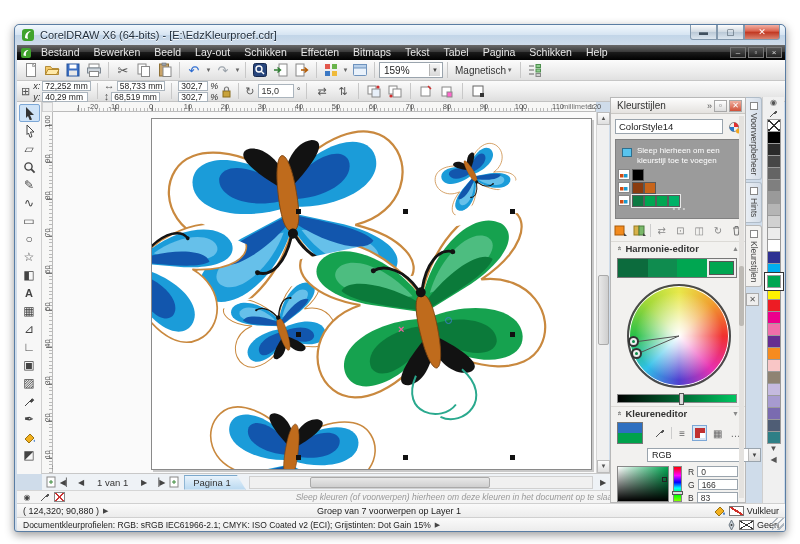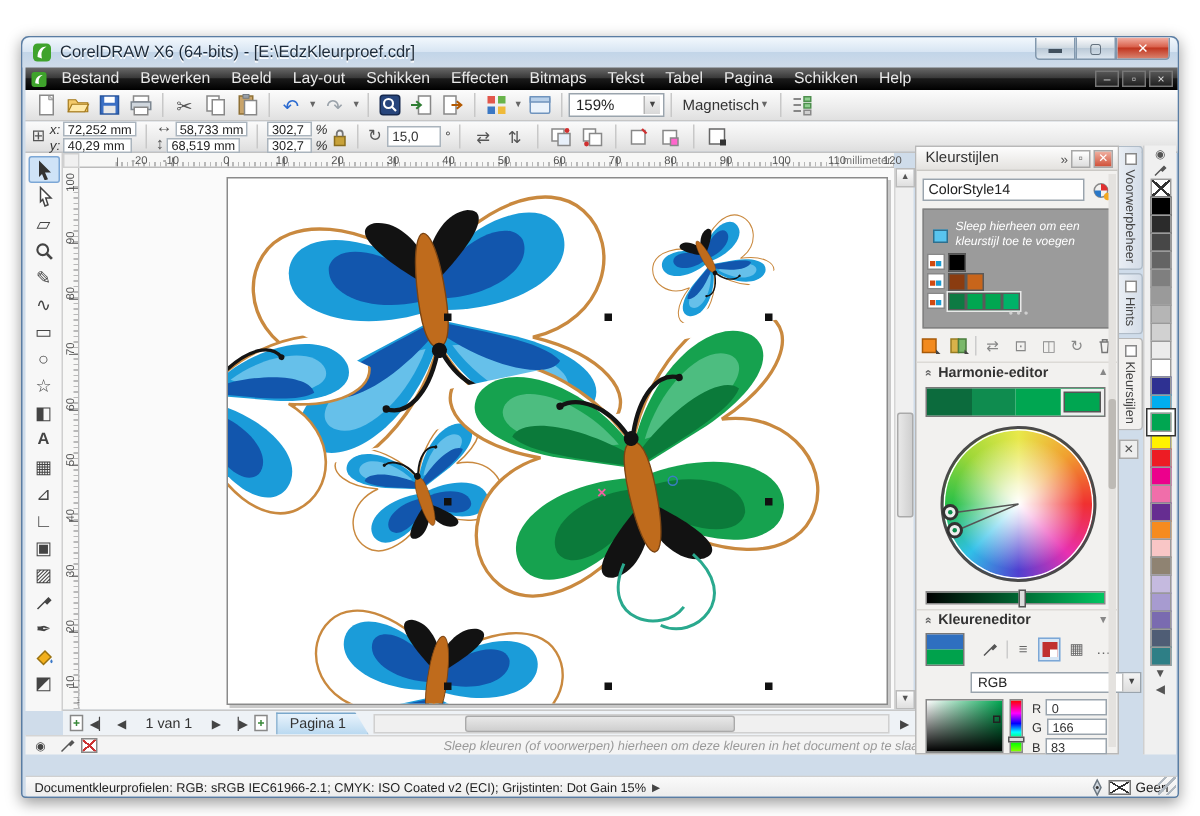--- a/index.html
+++ b/index.html
@@ -104,21 +104,21 @@
   .dkhd{position:absolute;left:0;top:0;right:0;height:16px;background:linear-gradient(#fdfdfd,#e4e2df);
     border-bottom:1px solid #cac8c4;display:flex;align-items:center;padding:0 3px 0 6px;font-size:10px;}
   .dkhd .sp{margin-left:auto;display:flex;gap:2px;align-items:center;}
   .dkb{width:13px;height:12px;border:1px solid #a8a8a8;background:linear-gradient(#fff,#ddd);font-size:8px;
     line-height:10px;text-align:center;color:#555;}
   .dkb.cl{background:linear-gradient(#f0b0a0,#d05038);color:#fff;}
   .dkfield{position:absolute;left:4px;top:21px;width:108px;height:15px;background:#fff;border:1px solid #9aa4ad;
     font-size:9.5px;padding:1px 3px;color:#222;}
   .dkfbtn{position:absolute;left:116px;top:21px;width:16px;height:15px;display:flex;align-items:center;justify-content:center;}
   .droparea{position:absolute;left:4px;top:41px;width:128px;height:80px;background:#9b9b9b;border:1px solid #818181;}
-  .drophint{display:flex;gap:5px;padding:6px 4px 2px 6px;color:#fff;font-size:8px;font-style:italic;line-height:1.25;align-items:center;}
+  .drophint{display:flex;gap:5px;padding:6px 4px 2px 6px;color:#fff;font-size:8px;line-height:1.25;}
   .dropsw{width:10px;height:9px;background:#59c4ee;border:1px solid #2e6f8e;margin-top:2px;flex:none;}
   .srow{display:flex;align-items:center;height:13px;padding-left:2px;}
   .srow .ric{width:13px;height:11px;margin-right:1px;}
   .sw{width:12px;height:12px;border:1px solid #5a5a5a;flex:none;}
   .srow.sel .sws{outline:1px solid #e8e8e8;}
   .dots{color:#cfcfcf;font-size:8px;text-align:center;line-height:4px;}
   .dktools{position:absolute;left:2px;top:124px;width:132px;height:17px;display:flex;align-items:center;gap:2px;}
   .dkt{width:17px;height:15px;display:flex;align-items:center;justify-content:center;font-size:10px;color:#888;}
   .sechd{position:absolute;left:0;width:100%;height:13px;display:flex;align-items:center;gap:4px;
     padding:4px 6px;font-size:9.5px;font-weight:bold;color:#333;border-top:1px solid #dcdad6;}
@@ -813,20 +813,33 @@
         <div class="psw" style="background: rgb(197, 186, 223);"></div>
         <div class="psw" style="background: rgb(167, 155, 208);"></div>
         <div class="psw" style="background: rgb(122, 107, 176);"></div>
         <div class="psw" style="background: rgb(79, 93, 117);"></div>
         <div class="psw" style="background: rgb(46, 127, 134);"></div>
       </div>
     <span class="palbtn">▼</span>
     <span class="palbtn">◀</span>
   </div>
 
+  <div class="st" style="top:478px;">
+    <span>( 124,320; 90,880 )</span>
+    <span class="arr">▶</span>
+    <span style="position:absolute;left:300px;">Groep van 7 voorwerpen op Layer 1</span>
+    <span class="flright">
+      <svg width="13" height="11">
+          <path d="M2 7 L7 2 L11 6 L6 11 Z" fill="#f2b01e" stroke="#9a7210"></path>
+          <path d="M11 7 q2 2 0 3 q-2 -1 0 -3" fill="#3a78c8"></path>
+        </svg>
+      <span class="fsw diag"></span>
+      <span>Vulkleur</span>
+    </span>
+  </div>
   <div class="st" style="top:492px;height:14px;border-radius:0 0 2px 2px;">
     <span style="font-size:8.5px;">Documentkleurprofielen: RGB: sRGB IEC61966-2.1; CMYK: ISO Coated v2 (ECI); Grijstinten: Dot Gain 15%</span>
     <span class="arr">▶</span>
     <span class="flright">
       <svg width="9" height="12">
           <path d="M4.5 1 L7 6 L4.5 11 L2 6 Z" fill="#cfd6dd" stroke="#6a7680"></path>
           <circle cx="4.5" cy="6" r="1" fill="#333"></circle>
         </svg>
       <span class="fsw xx"></span>
       <span>Geen</span>

